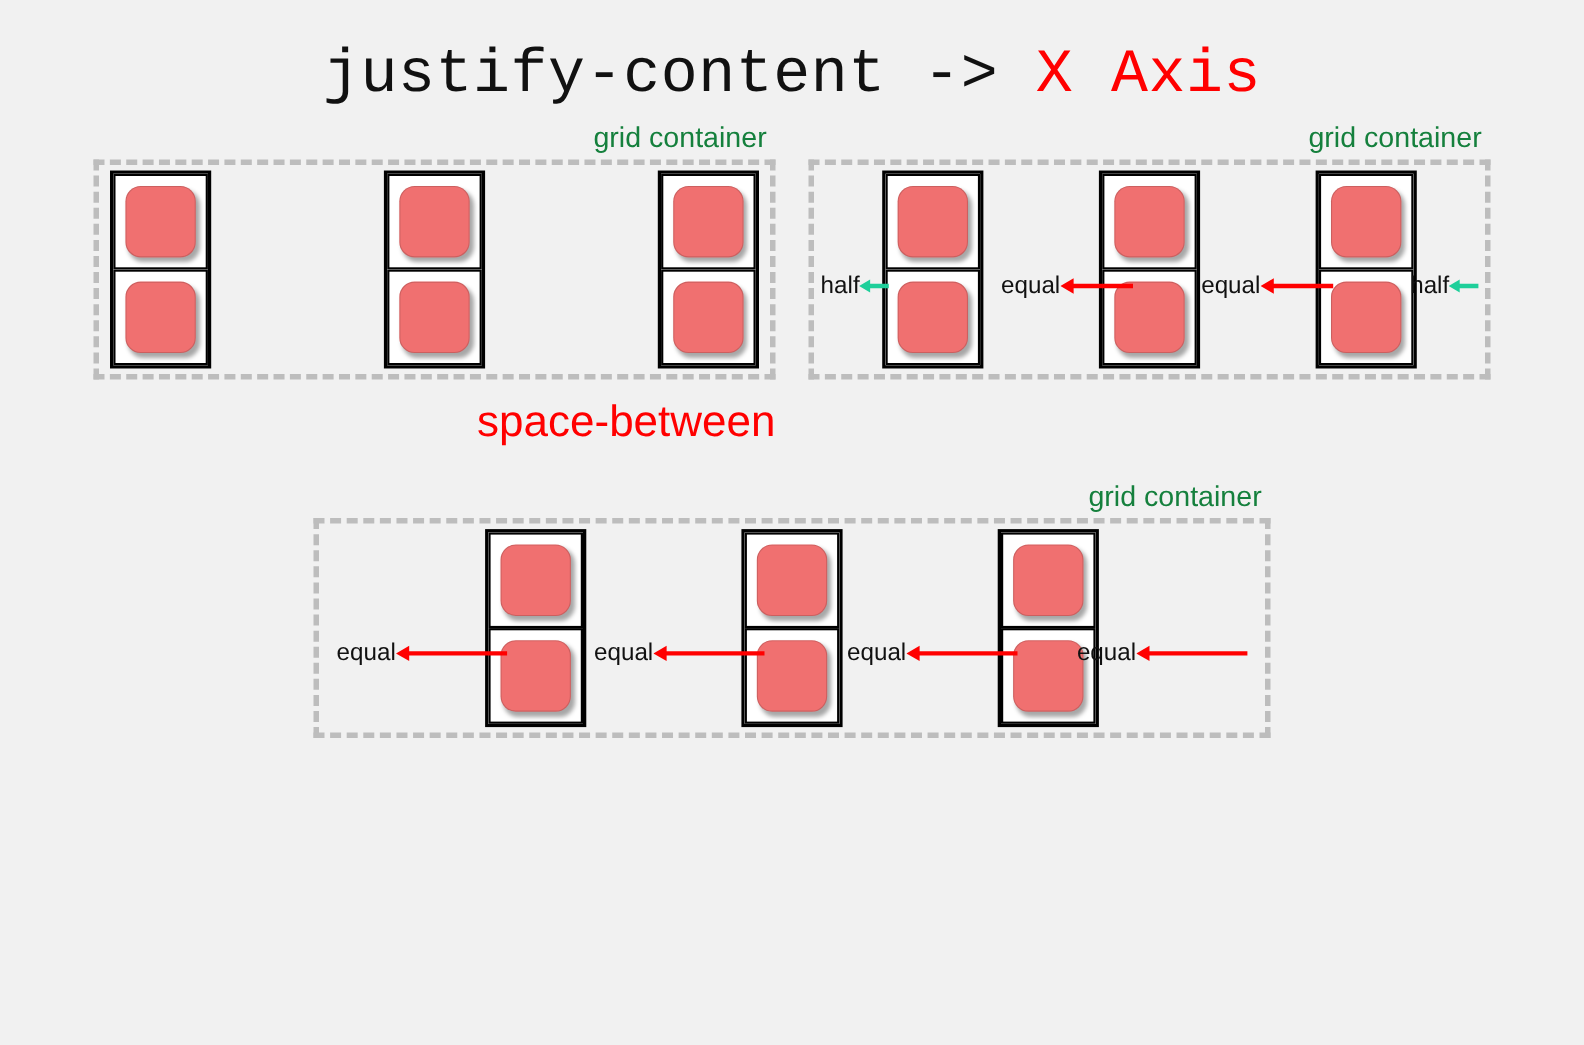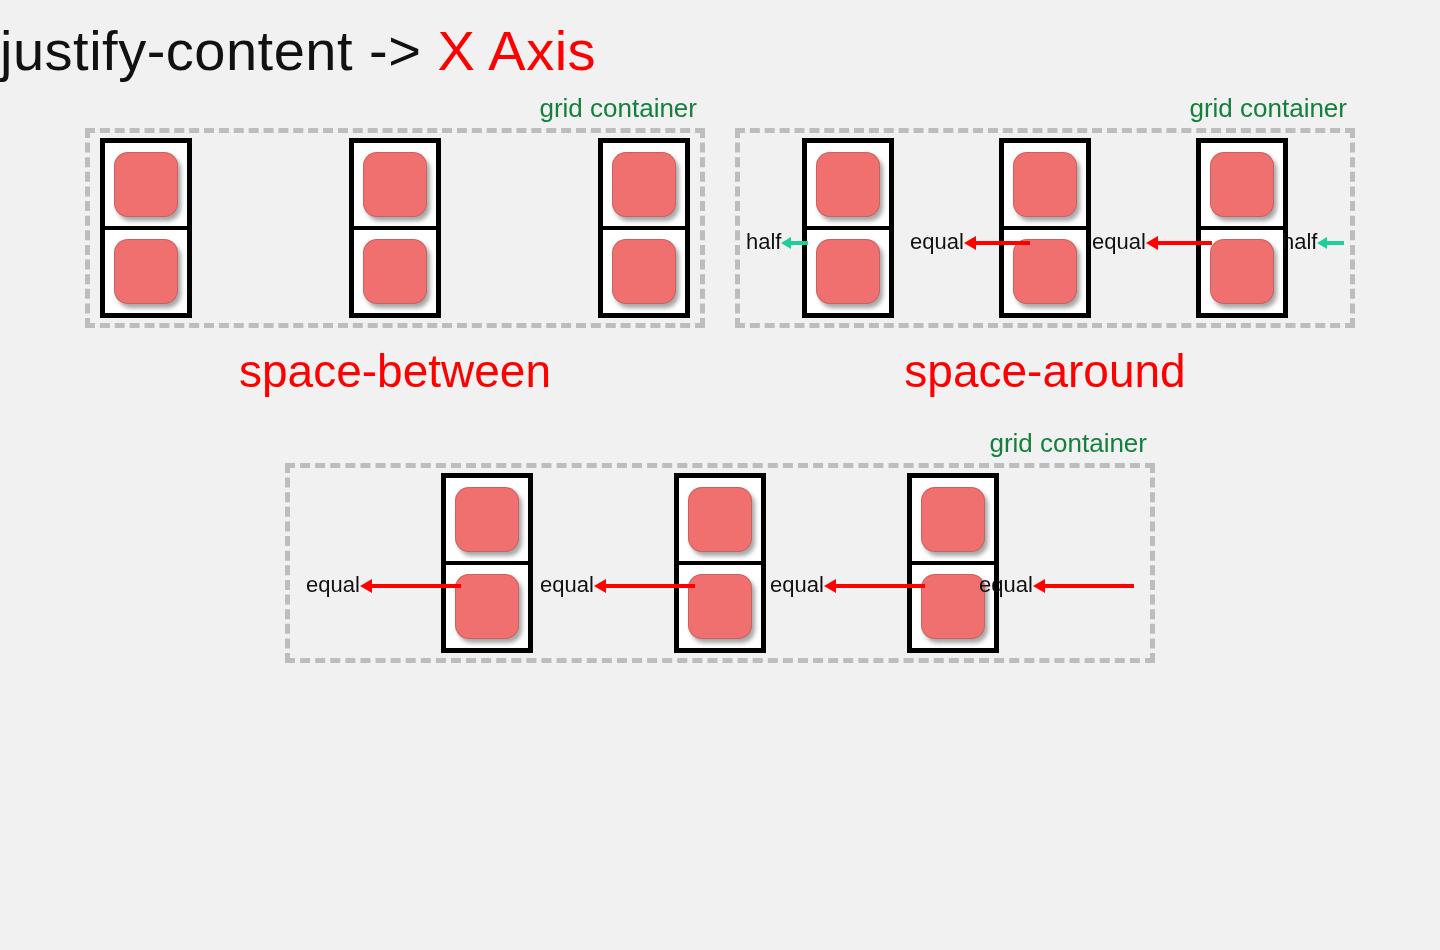--- a/index.html
+++ b/index.html
@@ -3,25 +3,26 @@
 <meta charset="utf-8">
 <style>
   * { box-sizing: border-box; }
   html, body { margin:0; padding:0; }
   body {
     background:#f1f1f1;
     font-family: "Segoe UI", "Helvetica Neue", Arial, sans-serif;
     width:1440px; height:950px; overflow:hidden;
   }
   .title {
-    text-align:left;
+    text-align:center;
     font-size:56px;
-    padding-top:18px;
+    padding-top:36px;
     color:#111;
     letter-spacing:0.5px;
+    font-family:Liberation Mono, monospace;
   }
   .title .black { color:#111; }
   .title .red { color:#f00; }
   .row {
     display:flex;
     justify-content:center;
     gap:10px;
     margin-top:10px;
   }
   .example {
@@ -60,22 +61,22 @@
     display:flex; align-items:center; justify-content:center;
   }
   .cell:first-child { border-bottom-width:2px; }
   .tile {
     width:78%; height:78%;
     background:#f07070;
     border-radius:14px;
     box-shadow: 3px 4px 4px rgba(0,0,0,0.35), inset 0 0 0 1px rgba(0,0,0,0.15);
   }
   .caption {
-    text-align:center;
-    font-size:46px;
+    text-align:right;
+    font-size:40px;
     color:#f00;
     margin-top:16px;
   }
   .row2 {
     display:flex;
     justify-content:center;
     margin-top:30px;
   }
   .example.wide { width:870px; }
   .overlay {
@@ -190,21 +191,20 @@
         <div class="arrow" style="right:6px; top:58%; width:62px;">
           <span class="lbl">half</span>
           <svg width="62" height="18">
             <line x1="6" y1="9" x2="56" y2="9" stroke="#1ecf9a" stroke-width="4"></line>
             <polygon points="0,9 10,3 10,15" fill="#1ecf9a"></polygon>
             <polygon points="62,9 52,3 52,15" fill="#1ecf9a"></polygon>
           </svg>
         </div>
       </div>
     </div>
-    <div class="caption">space-around</div>
   </div>
 </div>
 
 <div class="row2">
 
   <div class="example wide">
     <div class="container-label">grid container</div>
     <div class="grid-container evenly">
       <div class="col">
         <div class="cell">

